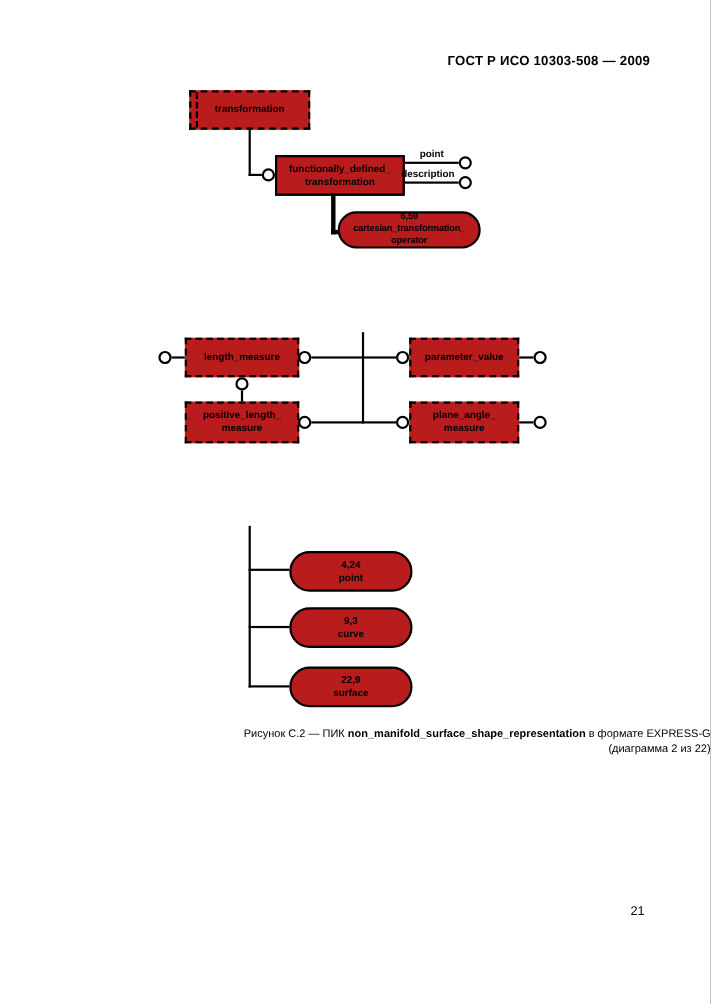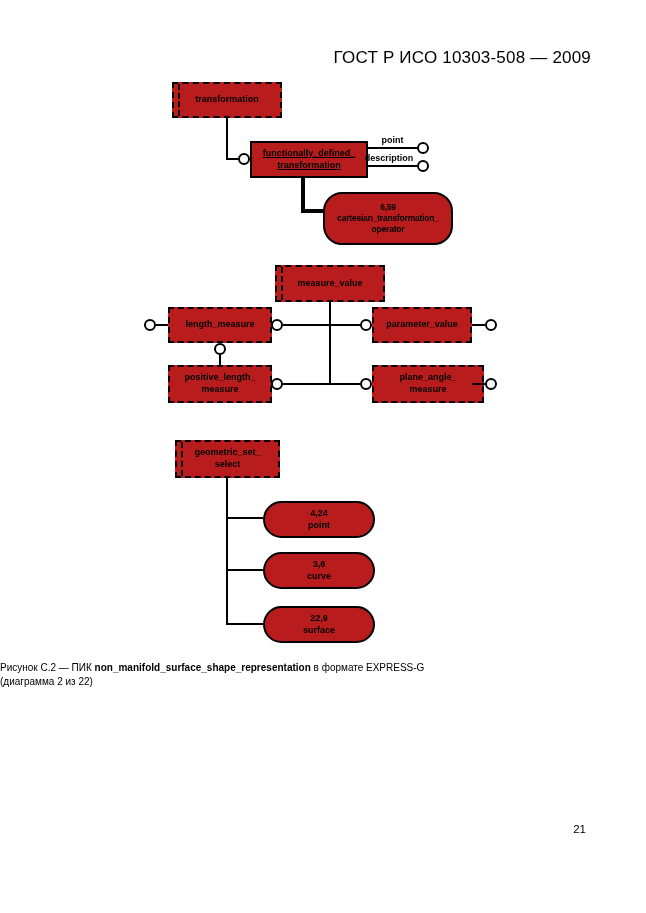--- a/index.html
+++ b/index.html
@@ -5,47 +5,47 @@
   * { margin:0; padding:0; box-sizing:border-box; }
   html,body { background:#888; }
   .page {
     position:relative; width:646px; height:913px; margin:0 auto;
     background:#ffffff; color:#000;
     font-family:"Liberation Sans", sans-serif;
     overflow:hidden;
   }
   .hdr {
     position:absolute; top:48px; right:55px;
-    font-size:17px; font-weight:normal; letter-spacing:.2px;
+    font-size:12px; font-weight:bold; letter-spacing:.2px;
   }
   
   .box {
     position:absolute; border:2px dashed #000; background:#b91c1c;
     display:flex; flex-direction:column; align-items:center; justify-content:center;
     text-align:center; font-weight:bold; font-size:9px; line-height:1.3;
   }
-  .box.solid { border-style:solid;text-decoration:underline; }
+  .box.solid { border-style:solid; }
   .box.round { border-style:solid; border-radius:19px; }
   .dbl {
     position:absolute; left:4px; top:0; bottom:0; width:0;
     border-left:2px dashed #000;
   }
   .vline,.hline { position:absolute; background:#000; }
   .circ {
     position:absolute; width:12px; height:12px;
     border:2px solid #000; border-radius:50%; background:#fff;
   }
   .attr-lbl {
     position:absolute; font-size:9px; font-weight:bold; text-align:center;
   }
   .cto-small { font-size:8.5px; letter-spacing:-0.2px; }
   
   .caption {
     position:absolute; top:661px; left:0; width:100%;
-    text-align:left; font-size:10px; line-height:1.4;
+    text-align:right; font-size:10px; line-height:1.4;
   }
   .pageno {
     position:absolute; top:823px; right:60px;
     font-size:11.5px;
   }
 </style>
 </head>
 <body>
 
 <div class="page">
@@ -70,30 +70,26 @@
   <div class="hline" style="left:368px; top:147px; width:49px; height:2px;"></div>
   <div class="circ" style="left:417px; top:142px;"></div>
 
   <div class="attr-lbl" style="left:358px; top:153px; width:62px;">description</div>
   <div class="hline" style="left:368px; top:165px; width:49px; height:2px;"></div>
   <div class="circ" style="left:417px; top:160px;"></div>
 
   <div class="vline" style="left:301px; top:176px; width:4px; height:37px;"></div>
   <div class="hline" style="left:301px; top:209px; width:24px; height:4px;"></div>
 
-  <div class="box round cto-small" style="left:323px; top:192px; width:130px; height:53px;">
+  <div class="box round cto-small" style="left:307px; top:192px; width:130px; height:34px;justify-content:flex-end;">
     <span>6,59</span>
     <span>cartesian_transformation_</span>
     <span>operator</span>
   </div>
 
-  <div class="box" style="left:275px; top:265px; width:110px; height:37px;">
-    <div class="dbl"></div>
-    <span>measure_value</span>
-  </div>
 
   <div class="vline" style="left:329px; top:302px; width:2px; height:83px;"></div>
 
   <div class="circ" style="left:144px; top:319px;"></div>
   <div class="hline" style="left:156px; top:324px; width:12px; height:2px;"></div>
 
   <div class="box" style="left:168px; top:307px; width:104px; height:36px;">
     <span>length_measure</span>
   </div>
 
@@ -112,45 +108,40 @@
 
   <div class="box" style="left:168px; top:365px; width:104px; height:38px;">
     <span>positive_length_</span>
     <span>measure</span>
   </div>
 
   <div class="circ" style="left:271px; top:378px;"></div>
   <div class="hline" style="left:283px; top:383px; width:77px; height:2px;"></div>
   <div class="circ" style="left:360px; top:378px;"></div>
 
-  <div class="box" style="left:372px; top:365px; width:112px; height:38px;">
+  <div class="box" style="left:372px; top:365px; width:100px; height:38px;">
     <span>plane_angle_</span>
     <span>measure</span>
   </div>
   <div class="hline" style="left:472px; top:383px; width:13px; height:2px;"></div>
   <div class="circ" style="left:485px; top:378px;"></div>
 
-  <div class="box" style="left:175px; top:440px; width:105px; height:38px;">
-    <div class="dbl"></div>
-    <span>geometric_set_</span>
-    <span>select</span>
-  </div>
 
   <div class="vline" style="left:226px; top:478px; width:2px; height:147px;"></div>
   <div class="hline" style="left:226px; top:517px; width:37px; height:2px;"></div>
   <div class="hline" style="left:226px; top:569px; width:37px; height:2px;"></div>
   <div class="hline" style="left:226px; top:623px; width:37px; height:2px;"></div>
 
   <div class="box round" style="left:263px; top:501px; width:112px; height:37px;">
     <span>4,24</span>
     <span>point</span>
   </div>
 
   <div class="box round" style="left:263px; top:552px; width:112px; height:37px;">
-    <span>3,6</span>
+    <span>9,3</span>
     <span>curve</span>
   </div>
 
   <div class="box round" style="left:263px; top:606px; width:112px; height:37px;">
     <span>22,9</span>
     <span>surface</span>
   </div>
 
   <div class="caption">
     <div><span>Рисунок С.2 — ПИК </span><b>non_manifold_surface_shape_representation</b><span> в формате EXPRESS-G</span></div>

